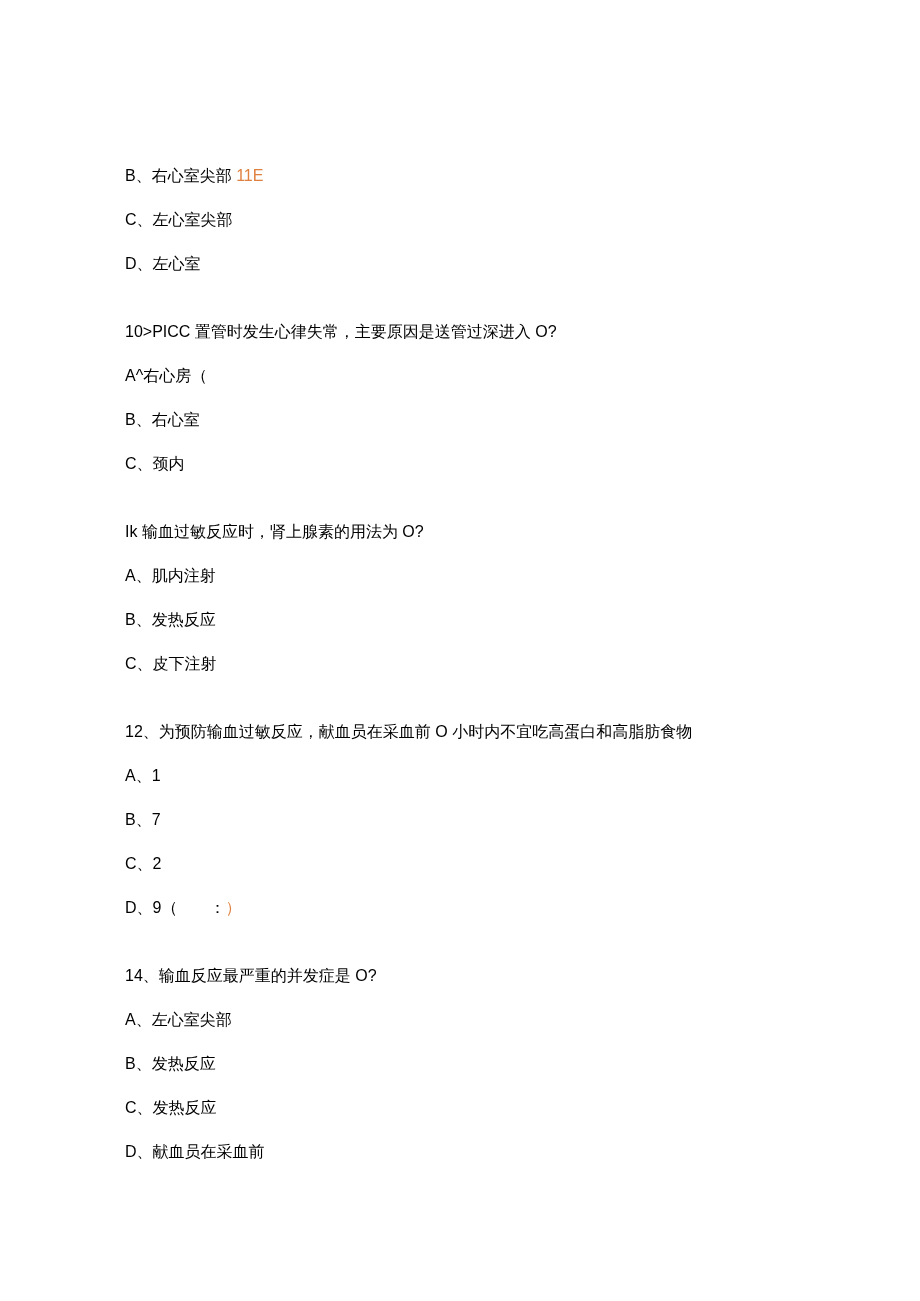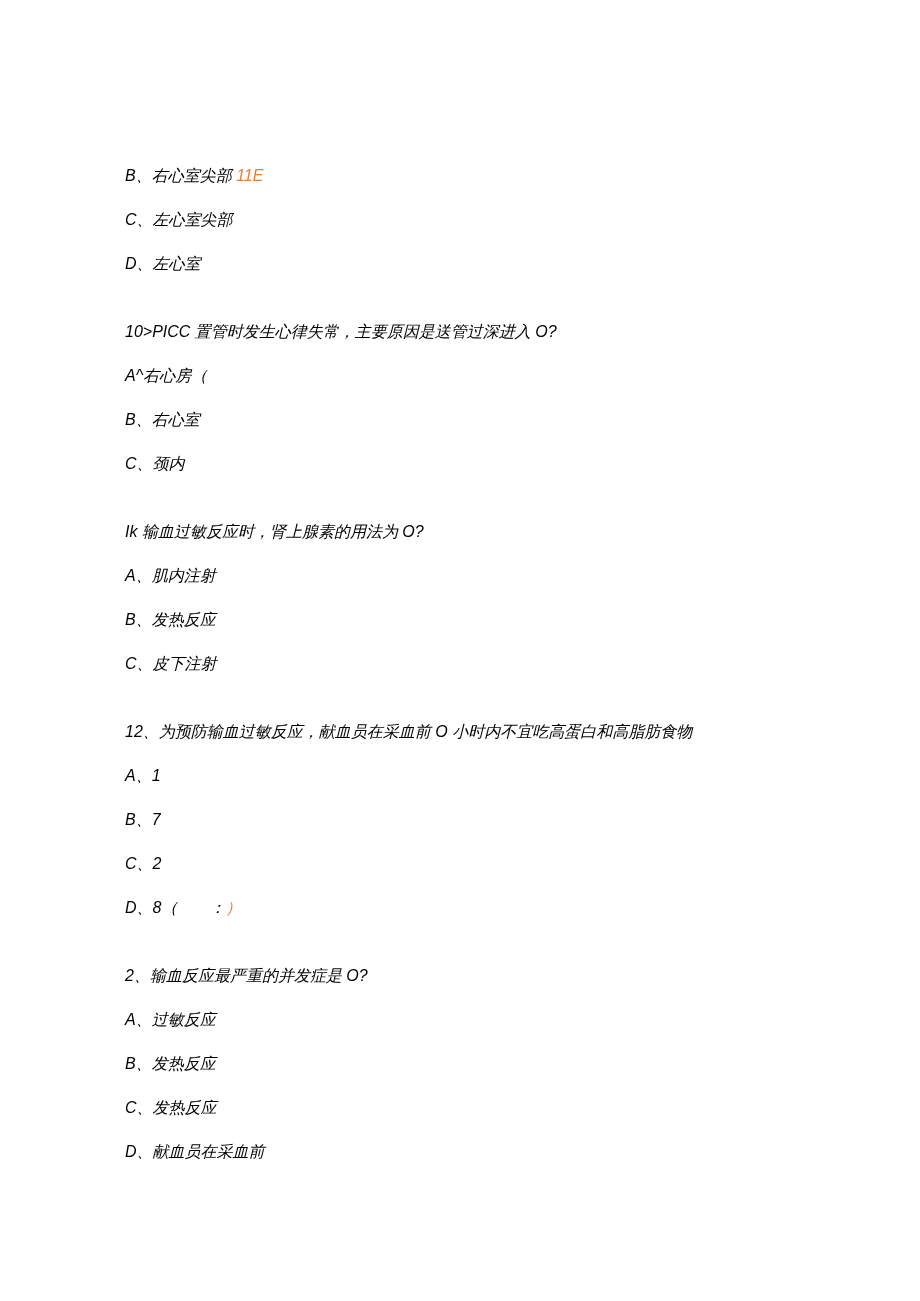--- a/index.html
+++ b/index.html
@@ -8,21 +8,20 @@
       height: 1301px;
       background: #ffffff;
       font-family: "Microsoft YaHei", "SimSun", Arial, sans-serif;
       font-size: 16px;
       color: #000000;
       padding: 164px 125px 0 125px;
       line-height: 1.5;
     }
     .line {
       margin-bottom: 20px;
-      font-style: italic;
     }
     .block-gap {
       height: 24px;
     }
     .orange {
       color: #e08040;
     }
   </style>
 </head>
 <body>
@@ -47,22 +46,22 @@
 <div class="line">B、发热反应</div>
 <div class="line">C、皮下注射</div>
 
 <div class="block-gap"></div>
 
 <div class="line">12、为预防输血过敏反应，献血员在采血前 O 小时内不宜吃高蛋白和高脂肪食物</div>
 <div class="line">A、1</div>
 <div class="line">B、7</div>
 <div class="line">C、2</div>
 <div class="line">
-  <span>D、8（  ：</span><span class="orange">）</span>
+  <span>D、9（  ：</span><span class="orange">）</span>
 </div>
 
 <div class="block-gap"></div>
 
-<div class="line">2、输血反应最严重的并发症是 O?</div>
-<div class="line">A、过敏反应</div>
+<div class="line">14、输血反应最严重的并发症是 O?</div>
+<div class="line">A、左心室尖部</div>
 <div class="line">B、发热反应</div>
 <div class="line">C、发热反应</div>
 <div class="line">D、献血员在采血前</div>
 
 </body></html>

